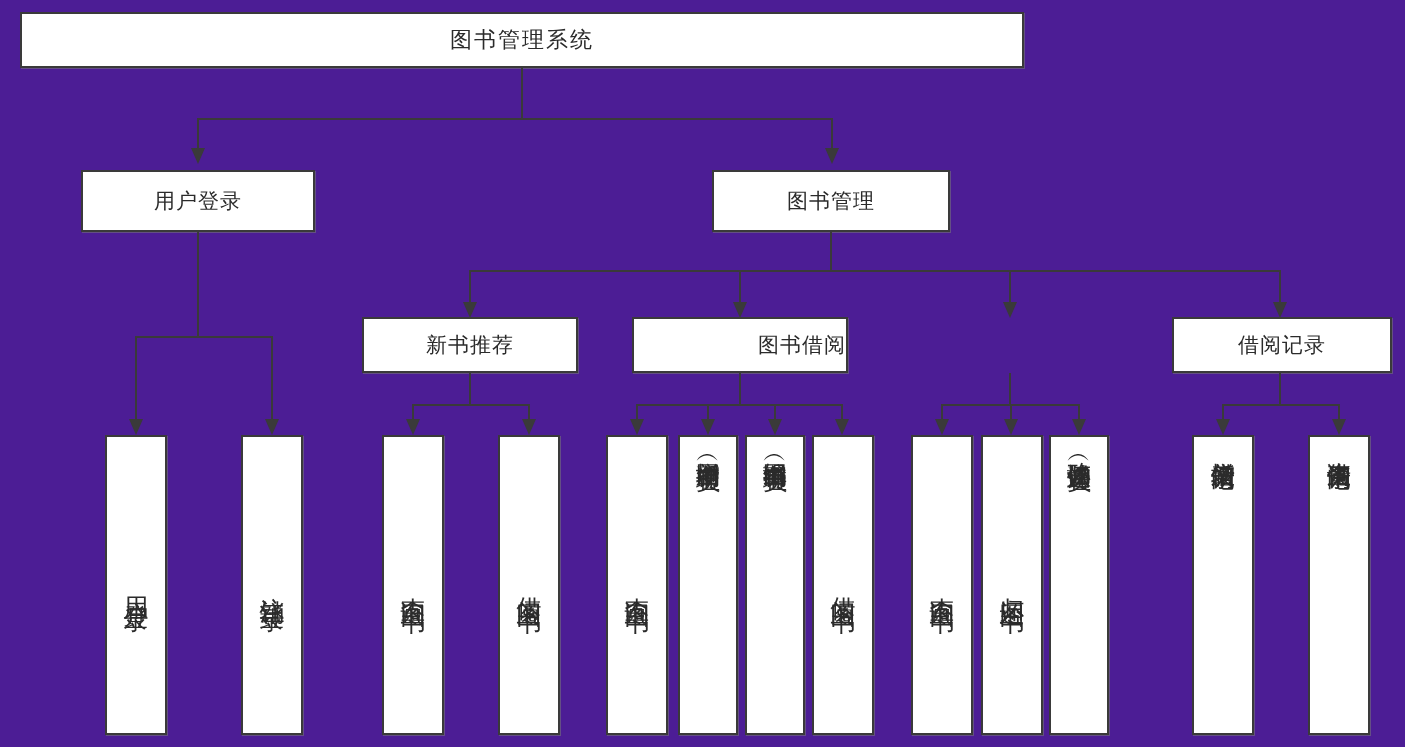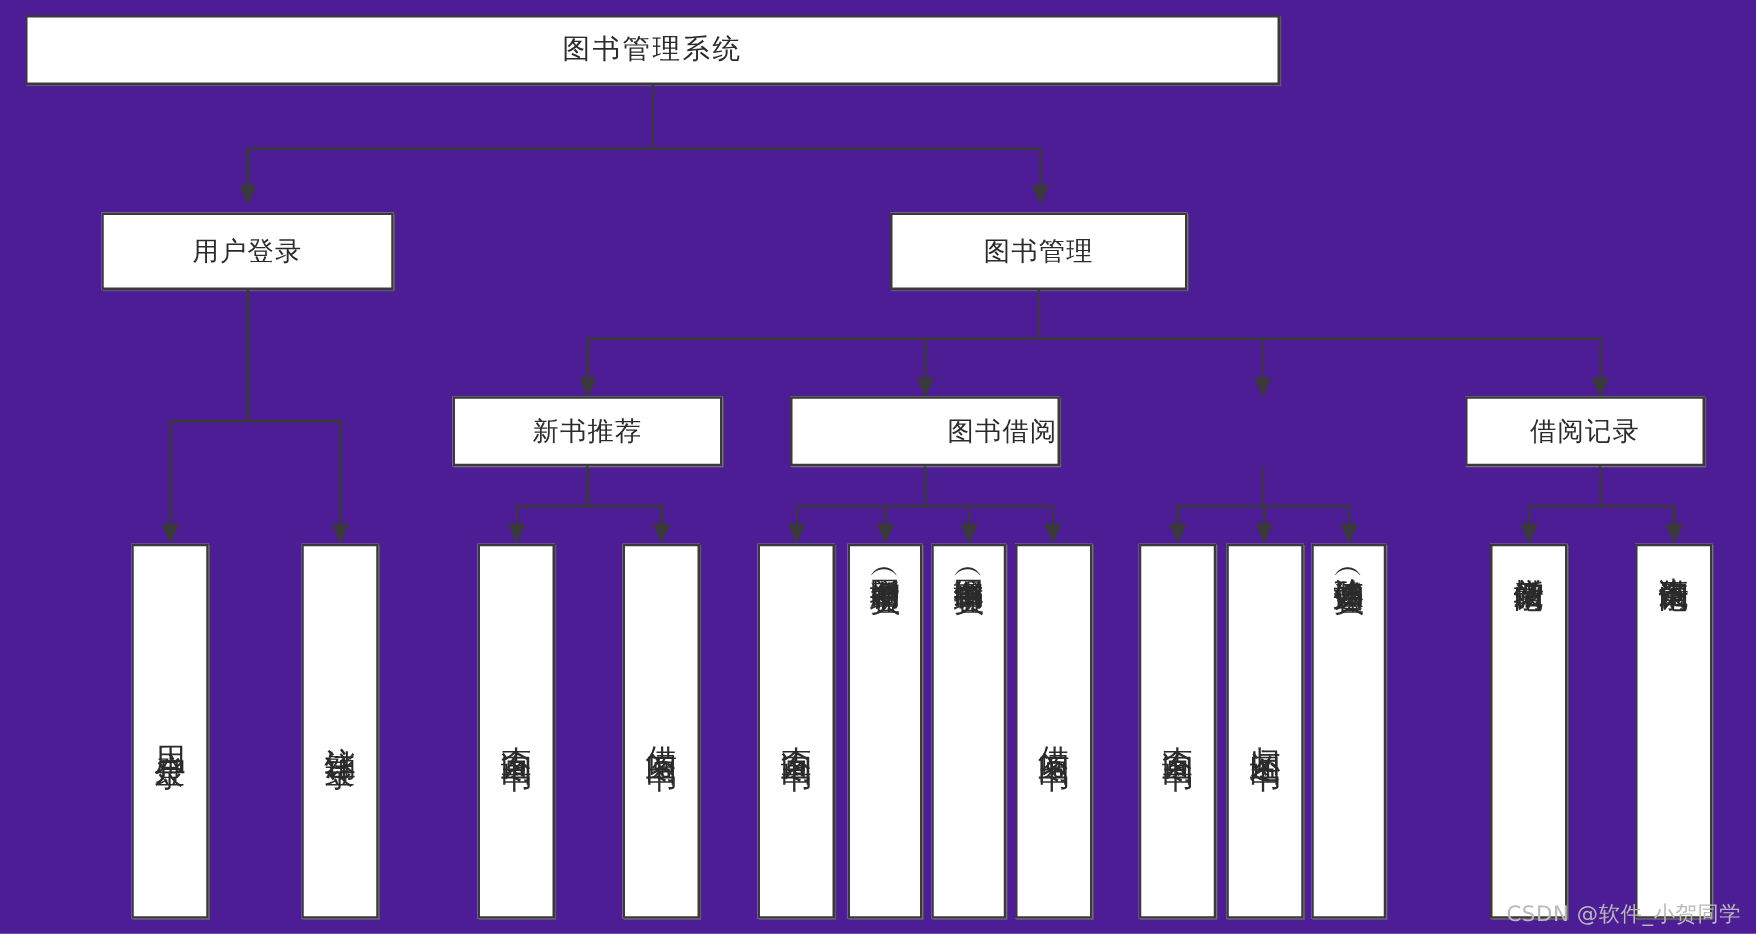--- a/index.html
+++ b/index.html
@@ -121,21 +121,21 @@
   <div class="arrow" style="left:1003px;top:302px;"></div>
   <div class="vline" style="left:1279px;top:270px;width:2px;height:32px;"></div>
   <div class="arrow" style="left:1273px;top:302px;"></div>
 
   <div class="node horiz" style="left:362px;top:317px;width:216px;height:56px;">
     <span class="label">新书推荐</span>
   </div>
   <div class="node horiz" style="left:632px;top:317px;width:216px;height:56px;justify-content:flex-end;">
     <span class="label">图书借阅</span>
   </div>
-  <div class="node horiz" style="left:1172px;top:317px;width:192px;height:56px;">
+  <div class="node horiz" style="left:1172px;top:317px;width:220px;height:56px;">
     <span class="label">借阅记录</span>
   </div>
 
   <div class="vline" style="left:469px;top:373px;width:2px;height:31px;"></div>
   <div class="hline" style="left:412px;top:404px;width:118px;height:2px;"></div>
   <div class="vline" style="left:412px;top:404px;width:2px;height:15px;"></div>
   <div class="arrow" style="left:406px;top:419px;"></div>
   <div class="vline" style="left:528px;top:404px;width:2px;height:15px;"></div>
   <div class="arrow" style="left:522px;top:419px;"></div>
 
@@ -203,15 +203,14 @@
     <span class="label">确认归还（管理员）</span>
   </div>
 
   <div class="node leaf tight" style="left:1192px;top:435px;width:62px;height:300px;">
     <span class="label">新增借阅记录</span>
   </div>
   <div class="node leaf tight" style="left:1308px;top:435px;width:62px;height:300px;">
     <span class="label">查询借阅记录</span>
   </div>
 
-  <div id="watermark">CSDN @软件_小贺同学</div>
 
 </div>
 
 </body></html>

